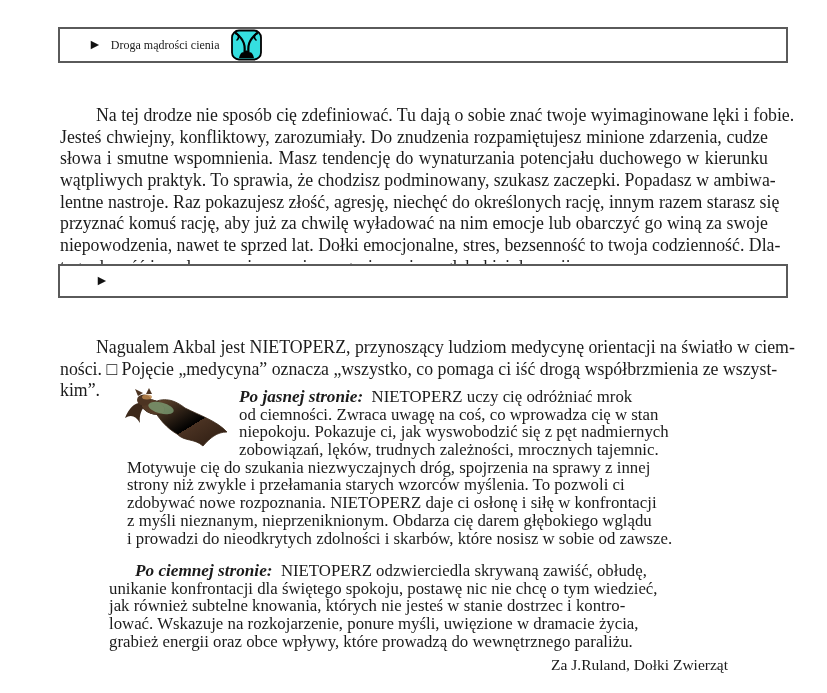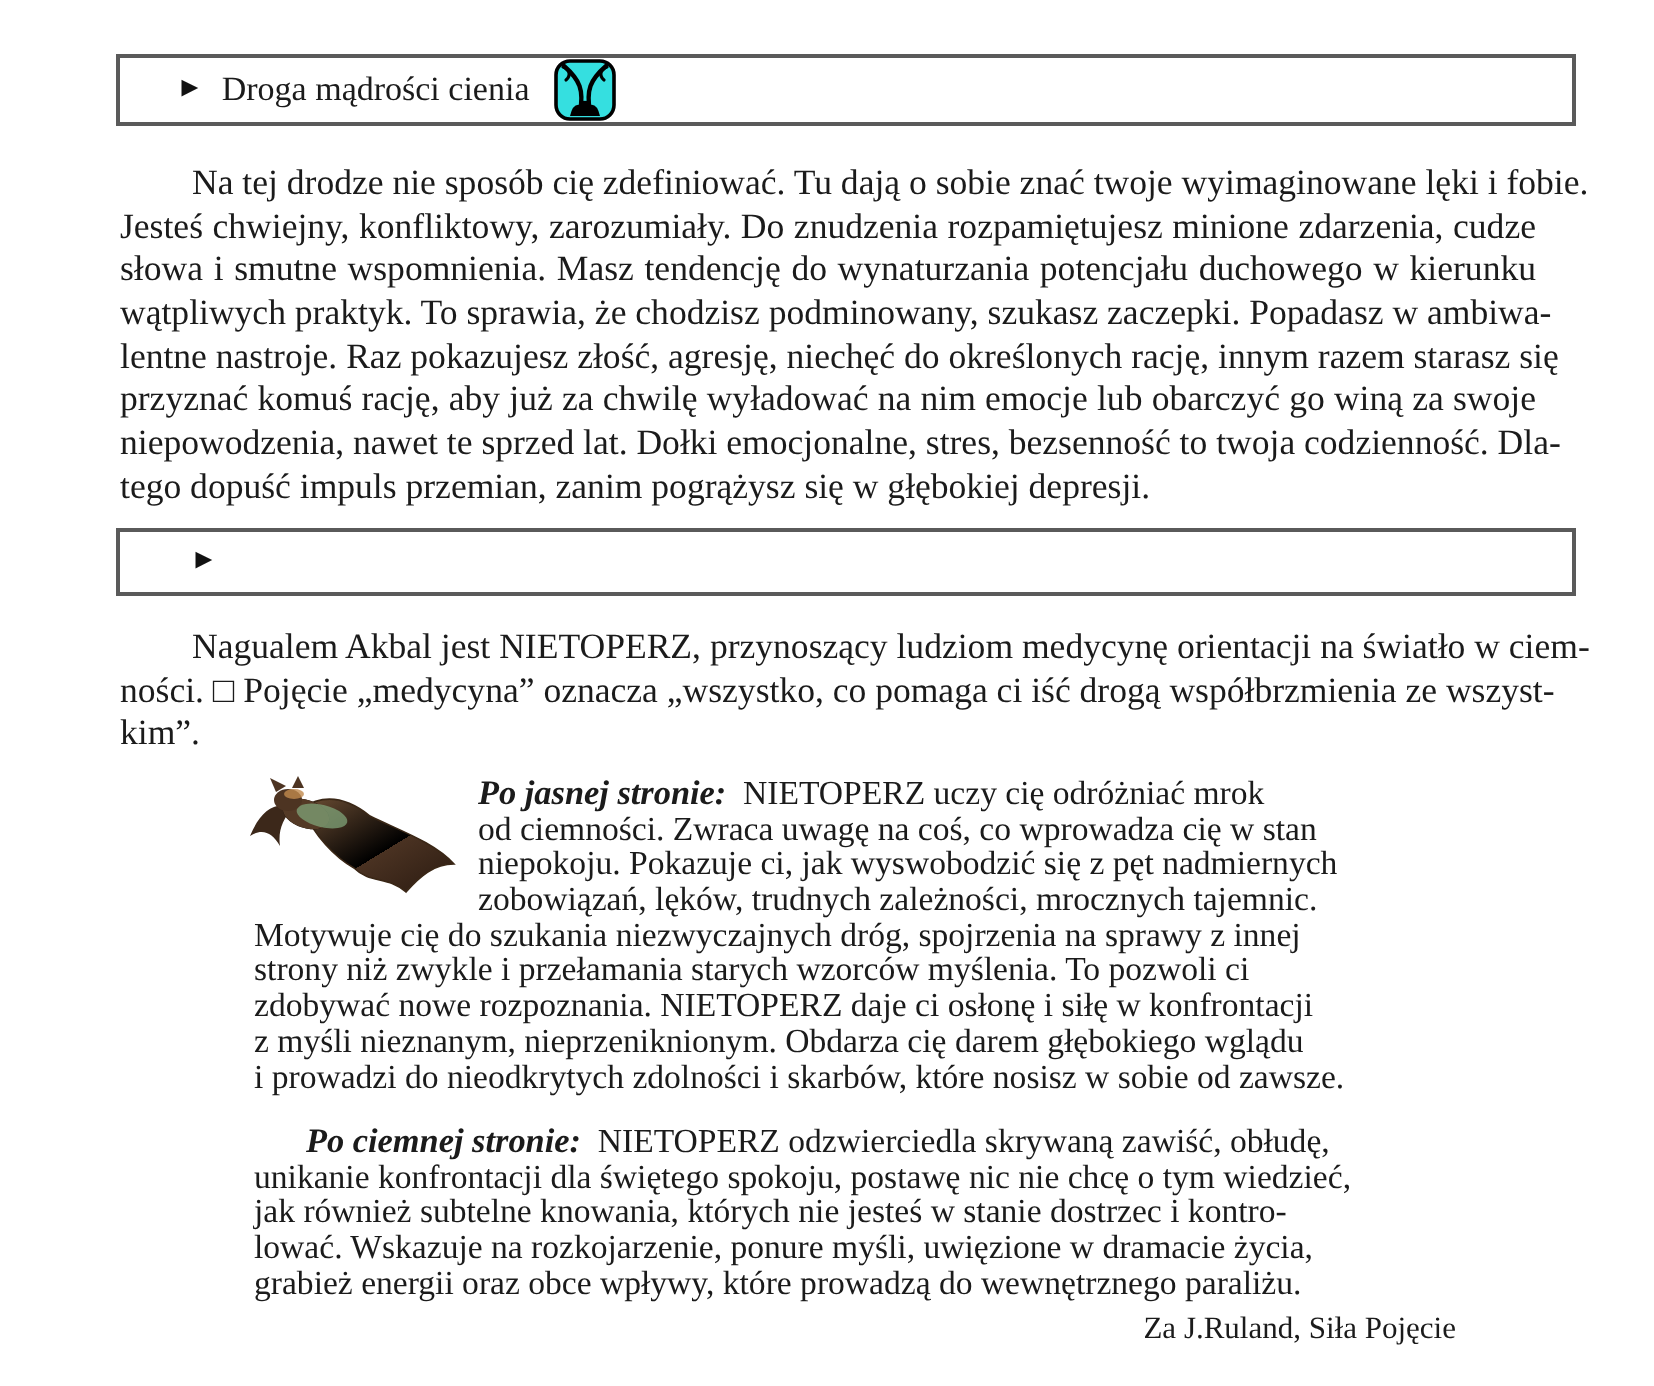--- a/index.html
+++ b/index.html
@@ -9,31 +9,31 @@
     -webkit-font-smoothing:antialiased;
   }
   .hdr-box{
     position:absolute;left:58px;width:730px;border:2px solid #5a5a5a;background:#fff;
     display:flex;align-items:center;box-sizing:border-box;
   }
   #hdr1{top:27px;height:36px;padding-left:28px;}
   #hdr2{top:264px;height:34px;padding-left:35px;}
   .hdr-arrow{font-size:14px;line-height:1;margin-right:9px;color:#111;}
   #hdr2 .hdr-arrow{margin-right:3px;}
-  .hdr-title{font-size:17px;white-space:nowrap;}
+  .hdr-title{font-size:12px;white-space:nowrap;}
   .glyph-icon{margin-left:12px;display:block;}
   .jpara{position:absolute;left:60px;width:708px;font-size:17.8px;}
   #para1{top:81px;}
   #para2{top:313px;}
   .pline{height:21.7px;line-height:21.7px;text-align:justify;text-align-last:justify;white-space:nowrap;}
   .pline.last{text-align-last:left;}
-  .pline.indent{padding-left:36px;}
+  .pline.indent{padding-left:36px;margin-top:24px;}
   .freeblock{position:absolute;font-size:16.8px;}
   #bright{left:127px;top:388px;width:601px;line-height:17.7px;}
-  #dark{left:127px;top:562px;width:601px;line-height:17.7px;}
+  #dark{left:109px;top:562px;width:601px;line-height:17.7px;}
   .fline{height:17.7px;line-height:17.7px;white-space:nowrap;}
   .bat-float{float:left;width:106px;height:70px;margin:0 10px 0 -4px;}
   .side-label{font-weight:bold;font-style:italic;font-size:17.2px;text-align:right;}
   .keepsp{white-space:pre;}
   .em{}
   #dark .dline1{text-indent:26px;}
   #attribution{
     position:absolute;left:127px;top:656px;width:601px;text-align:right;
     font-size:15.5px;padding-right:4px;white-space:nowrap;
   }
@@ -107,13 +107,13 @@
 </div>
 
 <div class="freeblock" id="dark">
   <div class="fline dline1"><span class="side-label">Po ciemnej stronie:</span><span class="keepsp">  NIETOPERZ odzwierciedla skrywaną zawiść, obłudę,</span></div>
   <div class="fline"><span>unikanie konfrontacji dla świętego spokoju, postawę </span><span class="em">nic nie chcę o tym wiedzieć</span><span>,</span></div>
   <div class="fline">jak również subtelne knowania, których nie jesteś w stanie dostrzec i kontro-</div>
   <div class="fline">lować. Wskazuje na rozkojarzenie, ponure myśli, uwięzione w dramacie życia,</div>
   <div class="fline">grabież energii oraz obce wpływy, które prowadzą do wewnętrznego paraliżu.</div>
 </div>
 
-<div id="attribution"><span>Za J.Ruland, </span><span class="em">Siła Pojęcie</span></div>
+<div id="attribution"><span>Za J.Ruland, </span><span class="em">Dołki Zwierząt</span></div>
 
 </body></html>

